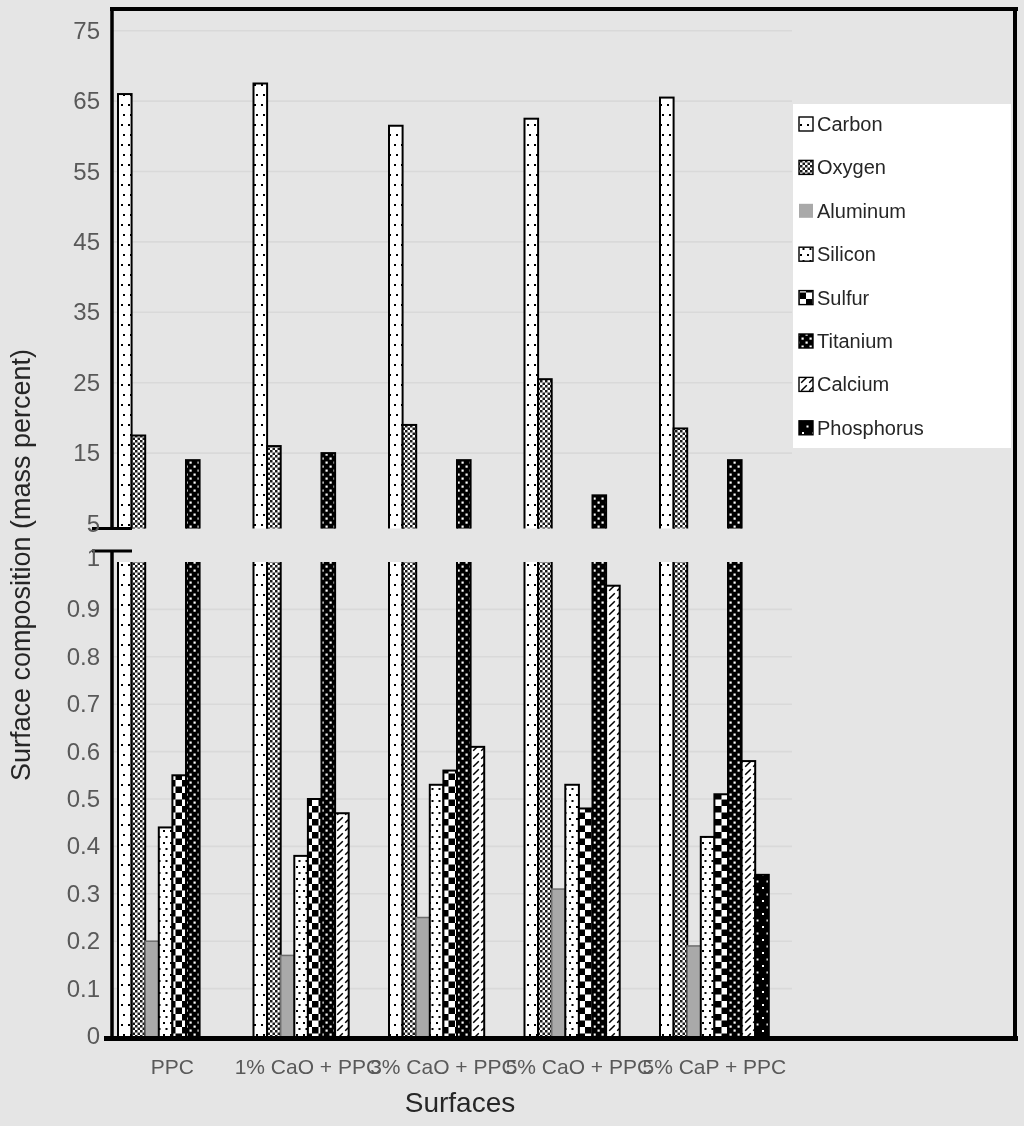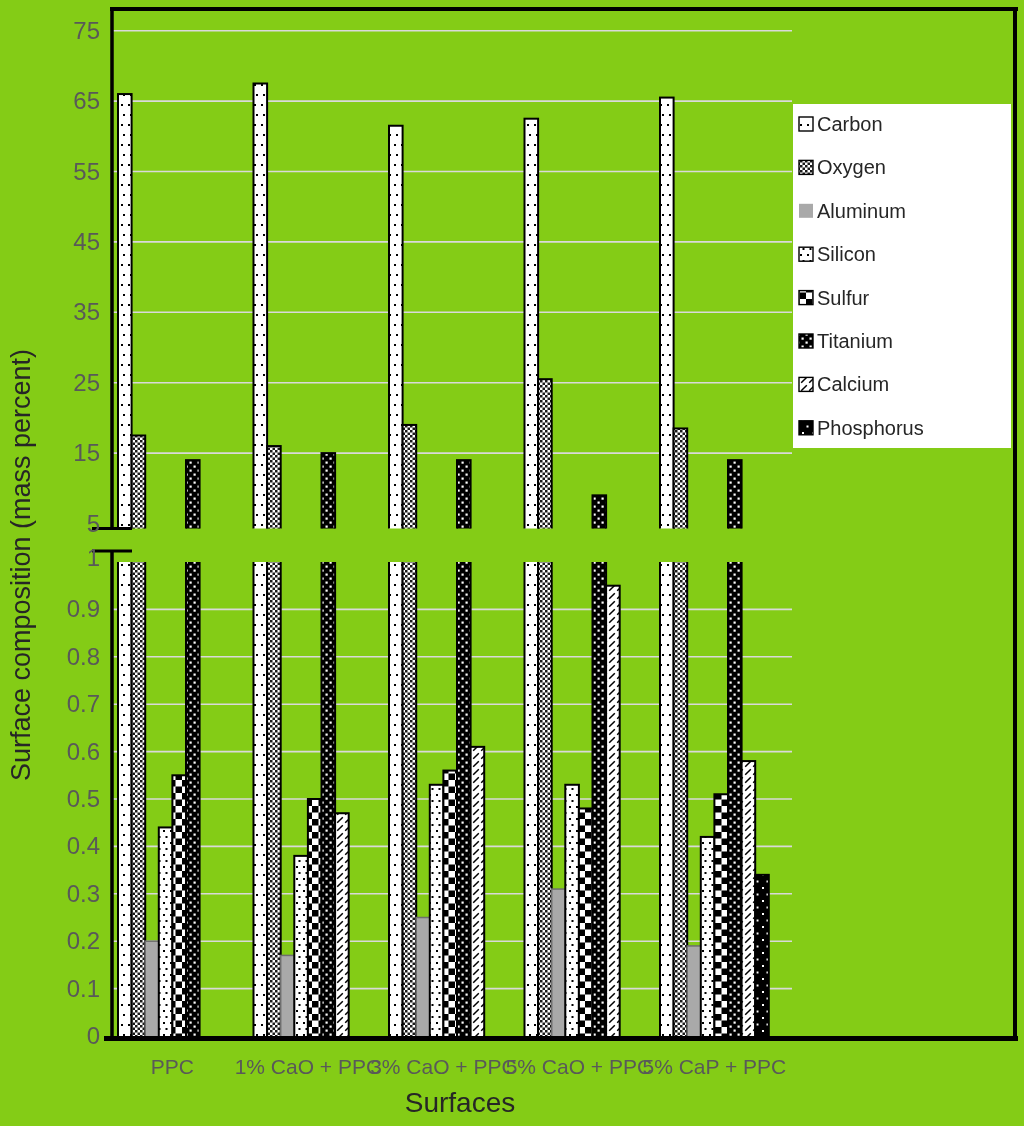--- a/index.html
+++ b/index.html
@@ -1,17 +1,17 @@
 <!DOCTYPE html>
 <html><head>
 <meta charset="utf-8">
 <style>
   html,body{margin:0;padding:0;background:#ffffff;}
   body{width:1024px;height:1126px;font-family:"Liberation Sans",sans-serif;}
-  #stage{position:relative;width:1024px;height:1126px;background:#84cc16;overflow:hidden;}
+  #stage{position:relative;width:1024px;height:1126px;background:#e5e5e5;overflow:hidden;}
   svg text{user-select:none;}
 </style>
 </head>
 <body>
 
 <div id="stage">
 <svg id="chart" width="1024" height="1126" viewBox="0 0 1024 1126" xmlns="http://www.w3.org/2000/svg">
   <defs>
     <pattern id="p-carbon" width="7" height="20" patternUnits="userSpaceOnUse">
       <rect width="7" height="20" fill="#ffffff"></rect>

